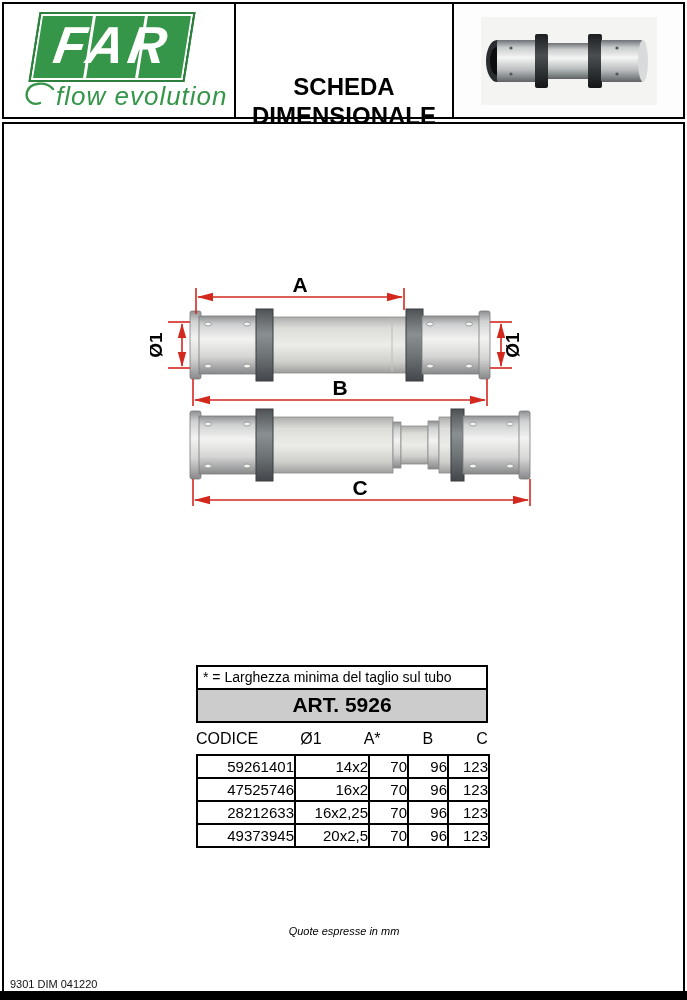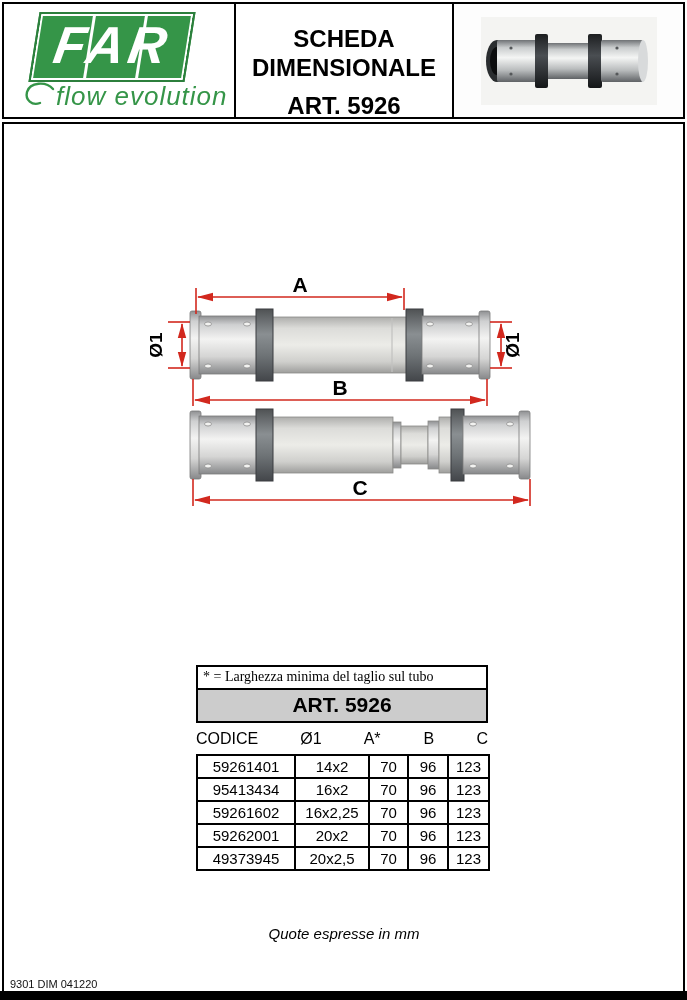--- a/index.html
+++ b/index.html
@@ -27,54 +27,53 @@
     color:#fff; font-weight:bold; font-style:italic; font-size:52px; letter-spacing:4px;
     line-height:1; padding-bottom:4px;
   }
   .logo-sep { position:absolute; top:2px; width:3px; height:64px; background:#fff; }
   .logo-sep1 { left:52px; } .logo-sep2 { left:104px; }
   .tagline-row { position:absolute; left:18px; top:70px; width:210px; height:44px; display:flex; align-items:center; }
   .tagline {
     color:#359548; font-style:italic; font-size:26px; letter-spacing:1px; white-space:nowrap;
   }
   .title-l12 { font-weight:bold; font-size:24px; line-height:29px; }
-  .title-block { padding-top:20px; }
+  .title-block { padding-top:20px;margin-top:48px; }
   .title-art { font-weight:bold; font-size:24px; margin-top:10px; }
   
   .main-box {
     position: absolute; left:2px; top:122px; width:683px; height:871px;
     border:2px solid #000; background:#fff;
   }
   .bottom-bar { position:absolute; left:0; top:991px; width:687px; height:9px; background:#000; }
   .fig { position:absolute; }
   #fig1 { left:146px; top:146px; }
   #fig2 { left:146px; top:281px; }
   
   .table-block { position:absolute; left:192px; top:541px; width:292px; }
   .note-box {
     border:2px solid #000; font-size:14px; padding:2px 5px 3px 5px; background:#fff;
     white-space:nowrap;
-    font-family:Liberation Serif, serif;
   }
   .art-box {
     border:2px solid #000; border-top:none; background:#cccccc; text-align:center;
     font-weight:bold; font-size:21px; padding:3px 0 4px 0;
   }
-  .cols-row { display:flex; font-size:16px; padding:7px 0 6px 0; text-align:right;gap:42px; }
+  .cols-row { display:flex; font-size:16px; padding:7px 0 6px 0; text-align:left;gap:42px; }
   .cols-row span:nth-child(1){width:98px;} .cols-row span:nth-child(2){width:74px;}
   .cols-row span:nth-child(3){width:39px;} .cols-row span:nth-child(4){width:40px;}
   .cols-row span:nth-child(5){width:41px;}
   table.dims { border-collapse:collapse; width:292px; table-layout:fixed; }
   table.dims td {
-    border:2px solid #000; text-align:center; font-size:15px; height:23px; padding:0;
+    border:2px solid #000; text-align:right; font-size:15px; height:23px; padding:0;
     overflow:hidden; white-space:nowrap;
   }
   col.c1{width:98px;} col.c2{width:74px;} col.c3{width:39px;} col.c4{width:40px;} col.c5{width:41px;}
   .quote-note { position:absolute; left:150px; top:801px; width:380px; text-align:center;
-    font-style:italic; font-size:15px; }
+    font-style:italic; font-size:11px; }
   .doc-code { position:absolute; left:6px; top:854px; font-size:11px; color:#111; }
   svg text { font-family:"Liberation Sans","DejaVu Sans",sans-serif; }
 </style>
 </head>
 <body>
 
 <div class="page">
 
   <div class="header-box">
     <div class="h-cell h-cell-logo">
@@ -288,36 +287,29 @@
           </colgroup>
         <tbody>
           <tr>
             <td>59261401</td>
             <td>14x2</td>
             <td>70</td>
             <td>96</td>
             <td>123</td>
           </tr>
           <tr>
-            <td>95413434</td>
+            <td>47525746</td>
             <td>16x2</td>
             <td>70</td>
             <td>96</td>
             <td>123</td>
           </tr>
           <tr>
-            <td>59261602</td>
+            <td>28212633</td>
             <td>16x2,25</td>
-            <td>70</td>
-            <td>96</td>
-            <td>123</td>
-          </tr>
-          <tr>
-            <td>59262001</td>
-            <td>20x2</td>
             <td>70</td>
             <td>96</td>
             <td>123</td>
           </tr>
           <tr>
             <td>49373945</td>
             <td>20x2,5</td>
             <td>70</td>
             <td>96</td>
             <td>123</td>

